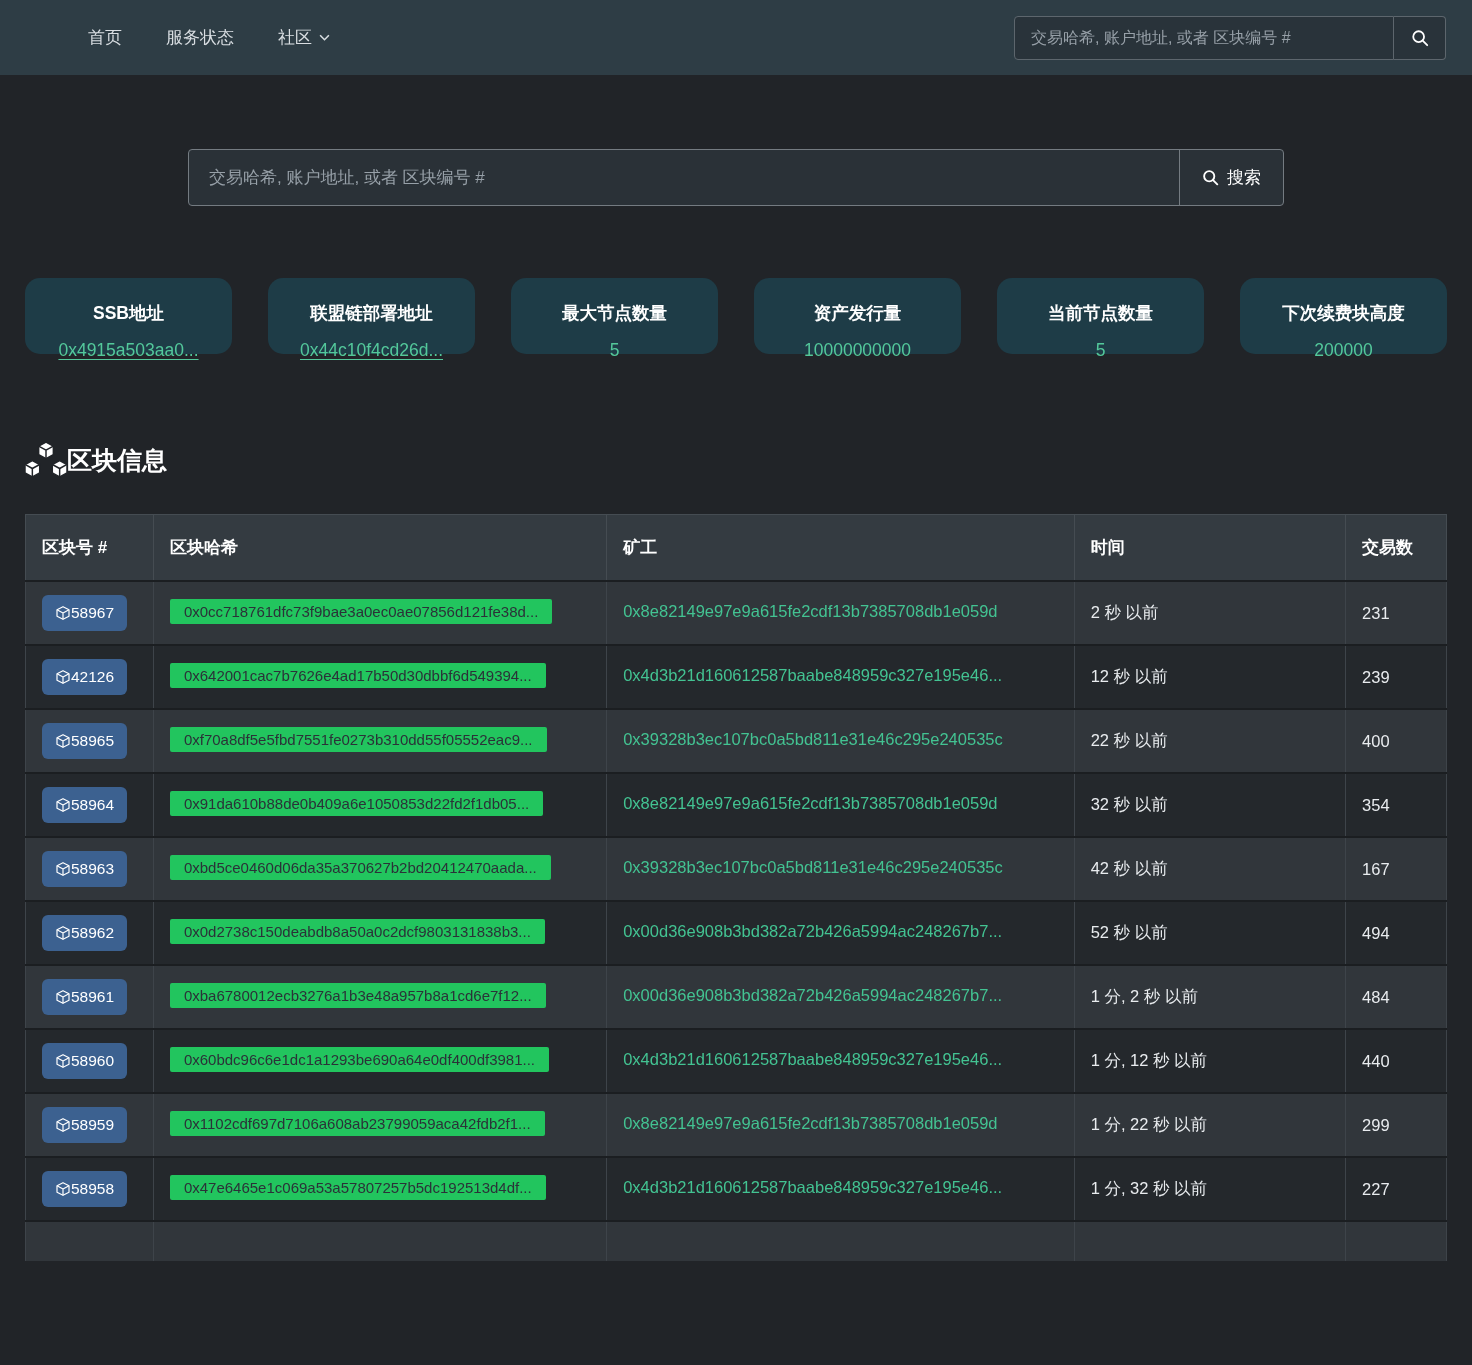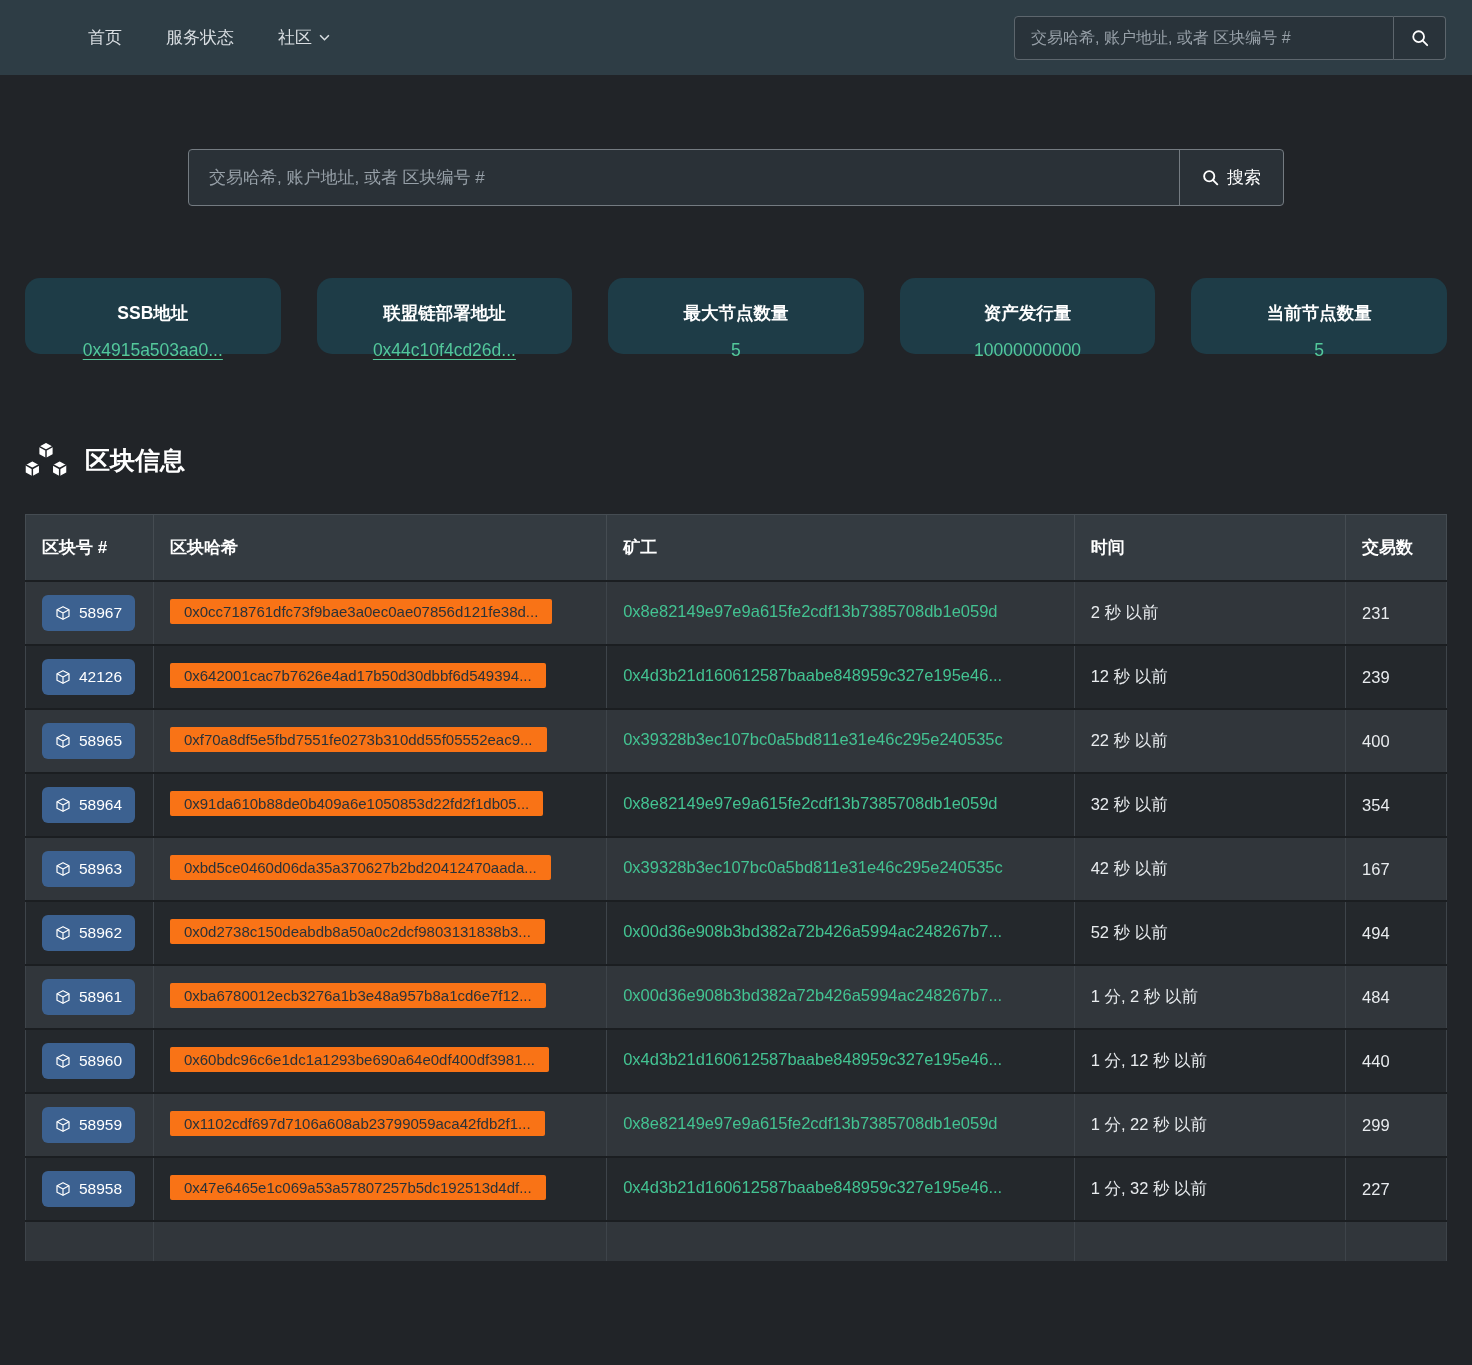--- a/index.html
+++ b/index.html
@@ -55,45 +55,45 @@
   
   .stats-row { margin:72px 25px 0; display:flex; gap:36px; }
   .stat-card {
     flex:1; height:76px; background:#1e3c47; border-radius:15px;
     text-align:center; padding-top:23px;
   }
   .stat-title { color:#fff; font-size:17.5px; font-weight:bold; margin-bottom:15px; }
   .stat-value { color:#53c89b; font-size:17.5px; }
   a.stat-value { text-decoration:underline; text-underline-offset:3px; cursor:pointer; display:inline-block; }
   
-  .section-header { margin:88px 25px 0; display:flex; align-items:center; gap:18px; }
+  .section-header { margin:88px 25px 0; display:flex; align-items:center; }
   .section-title { color:#fff; font-size:25px; font-weight:bold; }
   
   .table-wrap { margin:36px 25px 0; }
   table { width:100%; border-collapse:collapse; table-layout:fixed; }
   col.c1{width:9%;} col.c2{width:31.9%;} col.c3{width:32.9%;} col.c4{width:19.1%;} col.c5{width:7.1%;}
   th {
     background:#343b41; color:#fff; font-size:17px; font-weight:bold; text-align:left;
     padding:21px 16px; border:1px solid #454c52; border-bottom:2px solid #1b1e21;
   }
   td {
     padding:13px 16px; font-size:16.5px; color:#e9ecef;
     border-left:1px solid #3e444a; border-right:1px solid #3e444a;
     border-top:2px solid #1b1e21;
   }
   tbody tr:nth-child(odd)  { background:#31363b; }
   tbody tr:nth-child(even) { background:#24282c; }
   tr.partial td { height:40px; }
   .block-badge {
-    display:inline-flex; align-items:center; gap:8px;
+    display:inline-flex; align-items:center; 
     background:#3c6190; color:#fff; font-size:15.5px;
     padding:9px 13px; border-radius:6px; cursor:pointer; white-space:nowrap;
   }
   .hash-badge {
-    display:inline-block; background:#f97316; color:#2b3238; font-size:15px;
+    display:inline-block; background:#22c55e; color:#2b3238; font-size:15px;
     padding:4px 14px; border-radius:2px; cursor:pointer; white-space:nowrap;
     max-width:100%; overflow:hidden;
   }
   .miner-link {
     color:#43c392; text-decoration:underline; text-underline-offset:4px;
     cursor:pointer; white-space:nowrap; display:inline-block; max-width:100%; overflow:hidden;
   }
 </style>
 </head>
 <body>
@@ -149,20 +149,24 @@
     <div class="stat-title">最大节点数量</div>
     <div class="stat-value">5</div>
   </div>
   <div class="stat-card">
     <div class="stat-title">资产发行量</div>
     <div class="stat-value">10000000000</div>
   </div>
   <div class="stat-card">
     <div class="stat-title">当前节点数量</div>
     <div class="stat-value">5</div>
+  </div>
+  <div class="stat-card">
+    <div class="stat-title">下次续费块高度</div>
+    <div class="stat-value">200000</div>
   </div>
 </div>
 
 <div class="section-header">
   <svg width="42" height="36" viewBox="0 0 40 34">
     <g fill="#fff" stroke="#212428" stroke-width="1.4" stroke-linejoin="round">
       <g transform="translate(13,0)">
         <polygon points="7,0 14,3.8 14,11.8 7,15.6 0,11.8 0,3.8"></polygon>
         <polyline points="0,3.8 7,7.6 14,3.8" fill="none"></polyline>
         <line x1="7" y1="7.6" x2="7" y2="15.6"></line>

